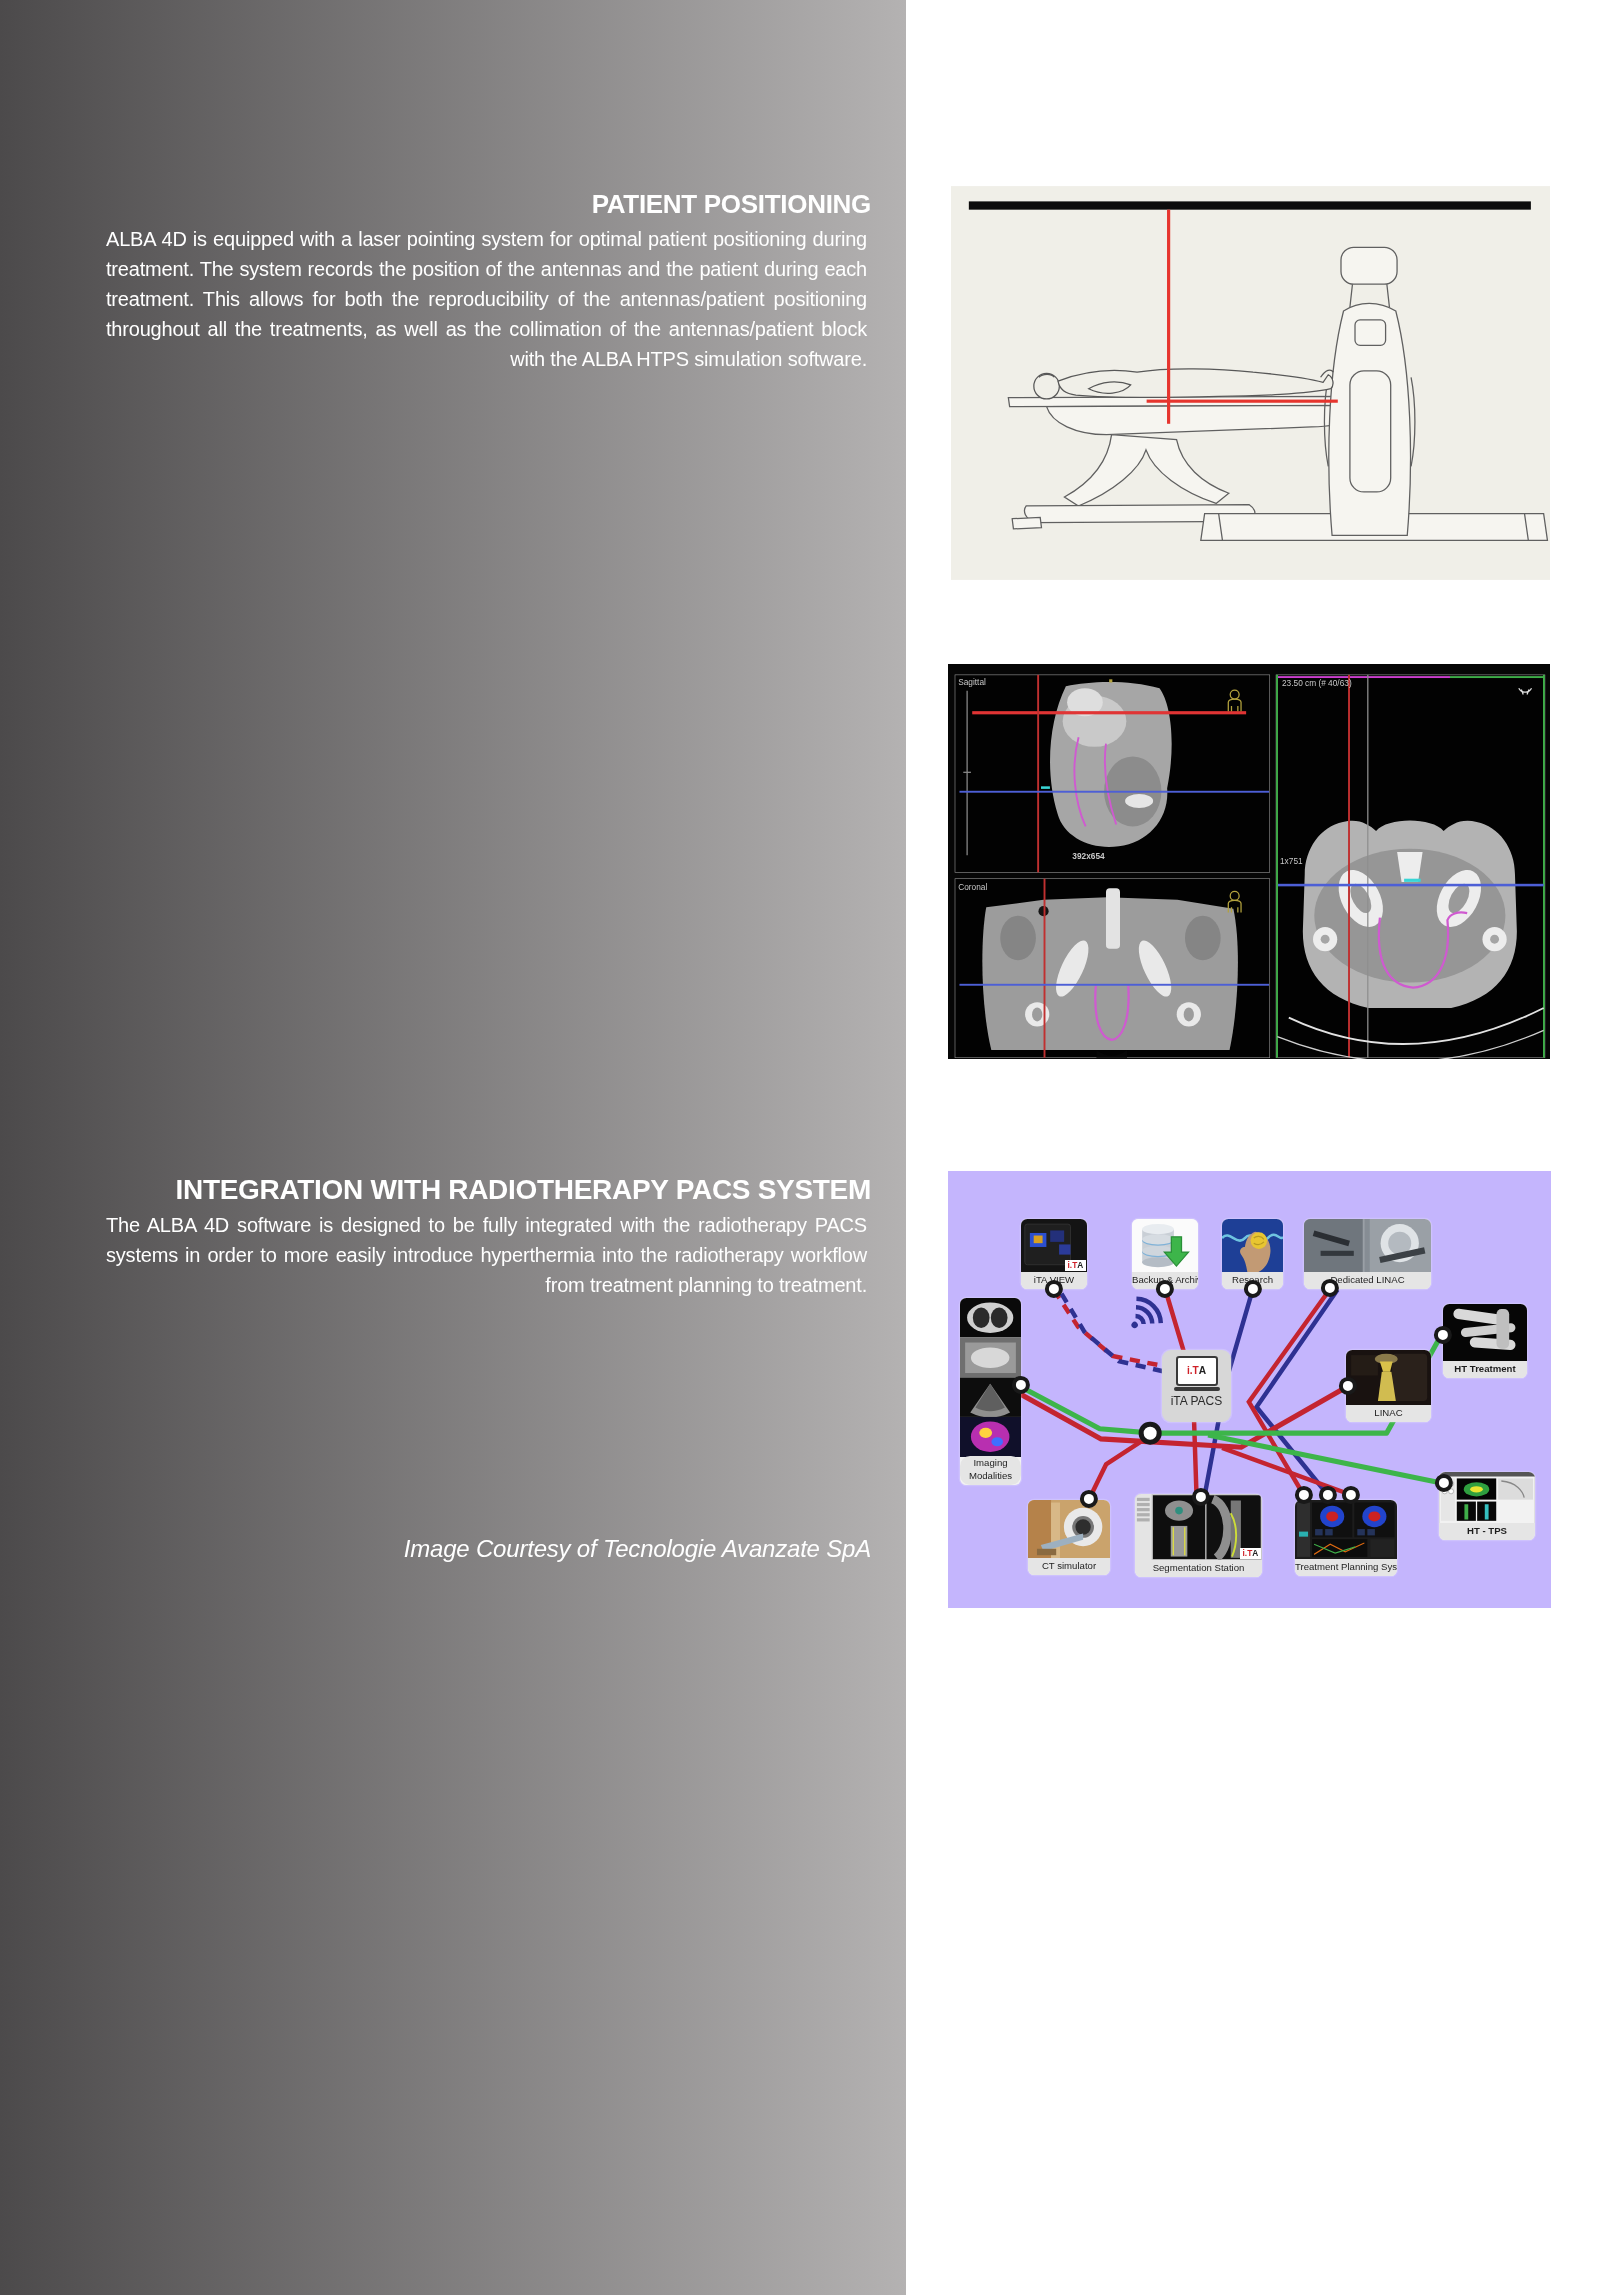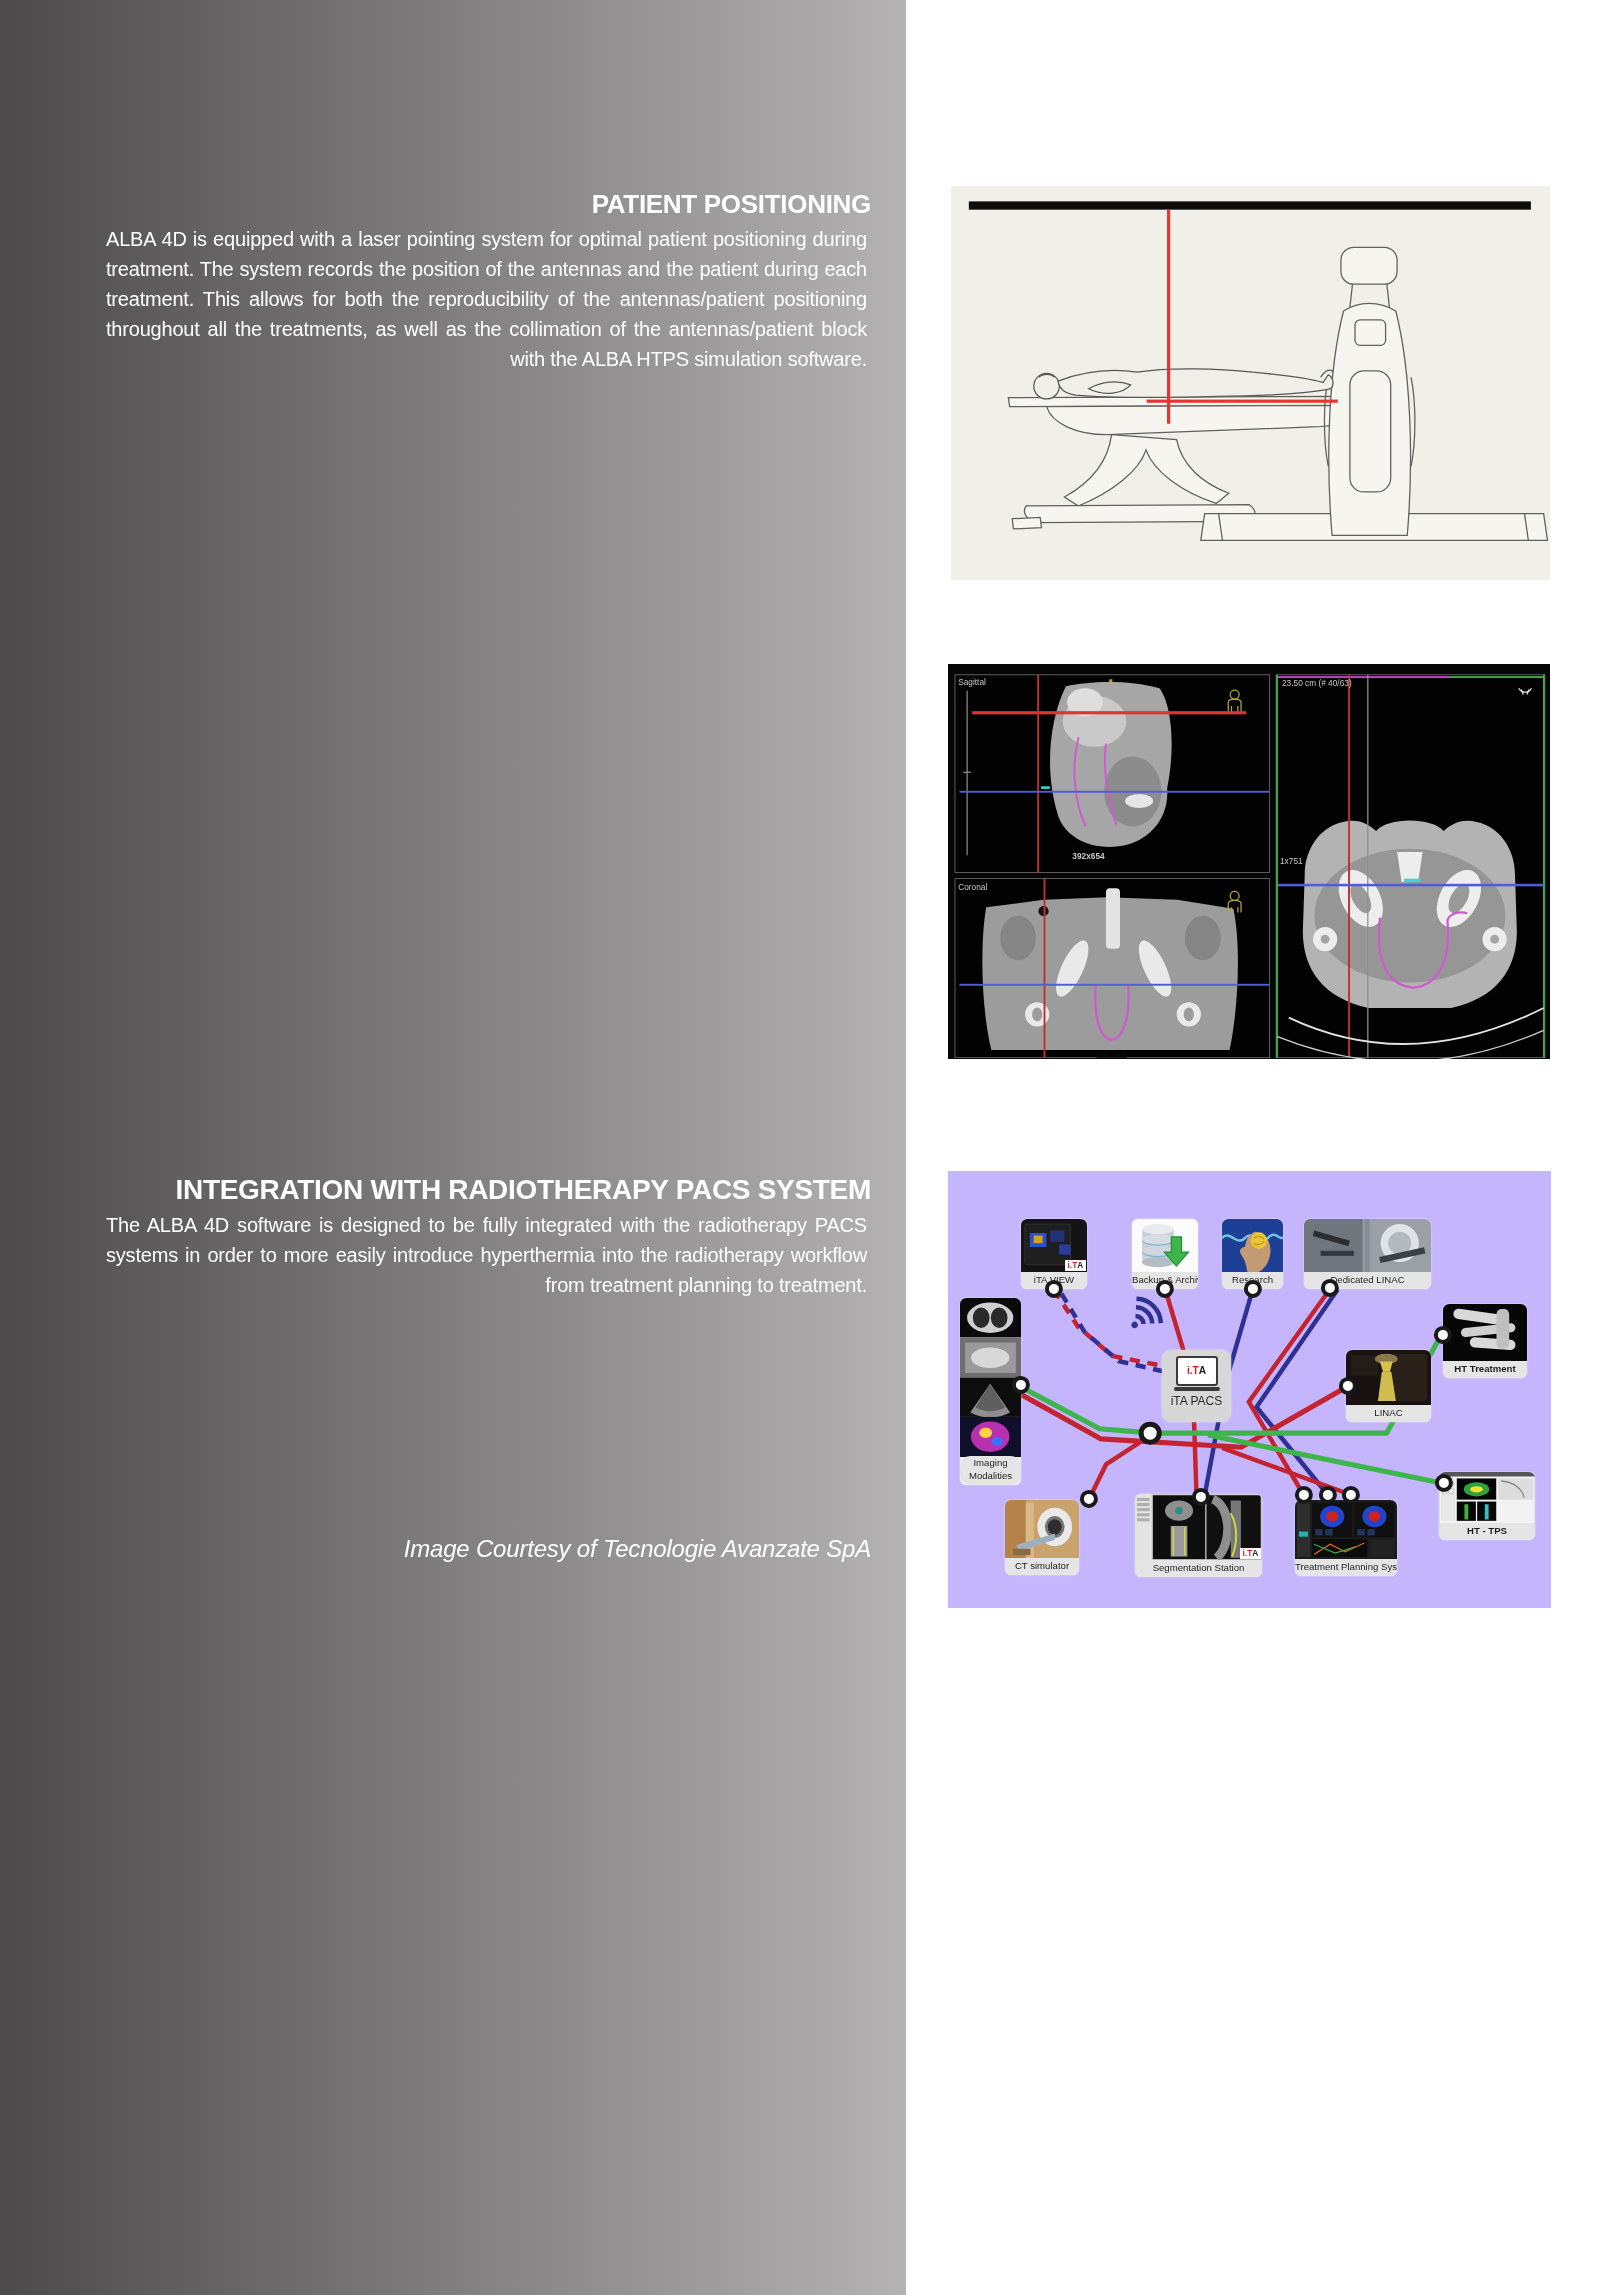--- a/index.html
+++ b/index.html
@@ -320,21 +320,21 @@
     </div>
 
     <div class="dg-center">
       <div class="laptop">
         <div class="scr"><b>i.T</b><i>A</i></div>
         <div class="base"></div>
       </div>
       <div class="clbl">iTA PACS</div>
     </div>
 
-    <div class="dg-card" style="left:57px;top:329px;width:74px;height:75px;">
+    <div class="dg-card" style="left:80px;top:329px;width:82px;height:75px;">
       <div class="img">
         <svg viewBox="0 0 128 91" preserveAspectRatio="none">
           <rect width="128" height="91" fill="#caa36c"></rect>
           <rect x="0" y="0" width="36" height="91" fill="#b5824a"></rect>
           <rect x="36" y="4" width="14" height="87" fill="#d8b887"></rect>
           <circle cx="86" cy="42" r="30" fill="#e9e9e9"></circle>
           <circle cx="86" cy="42" r="17" fill="#777777"></circle>
           <circle cx="86" cy="42" r="12" fill="#2e2e2e"></circle>
           <path d="M20,70 L86,52 L86,62 L24,80 Z" fill="#9db0c0"></path>
           <rect x="14" y="76" width="30" height="10" fill="#8a6a40"></rect>

